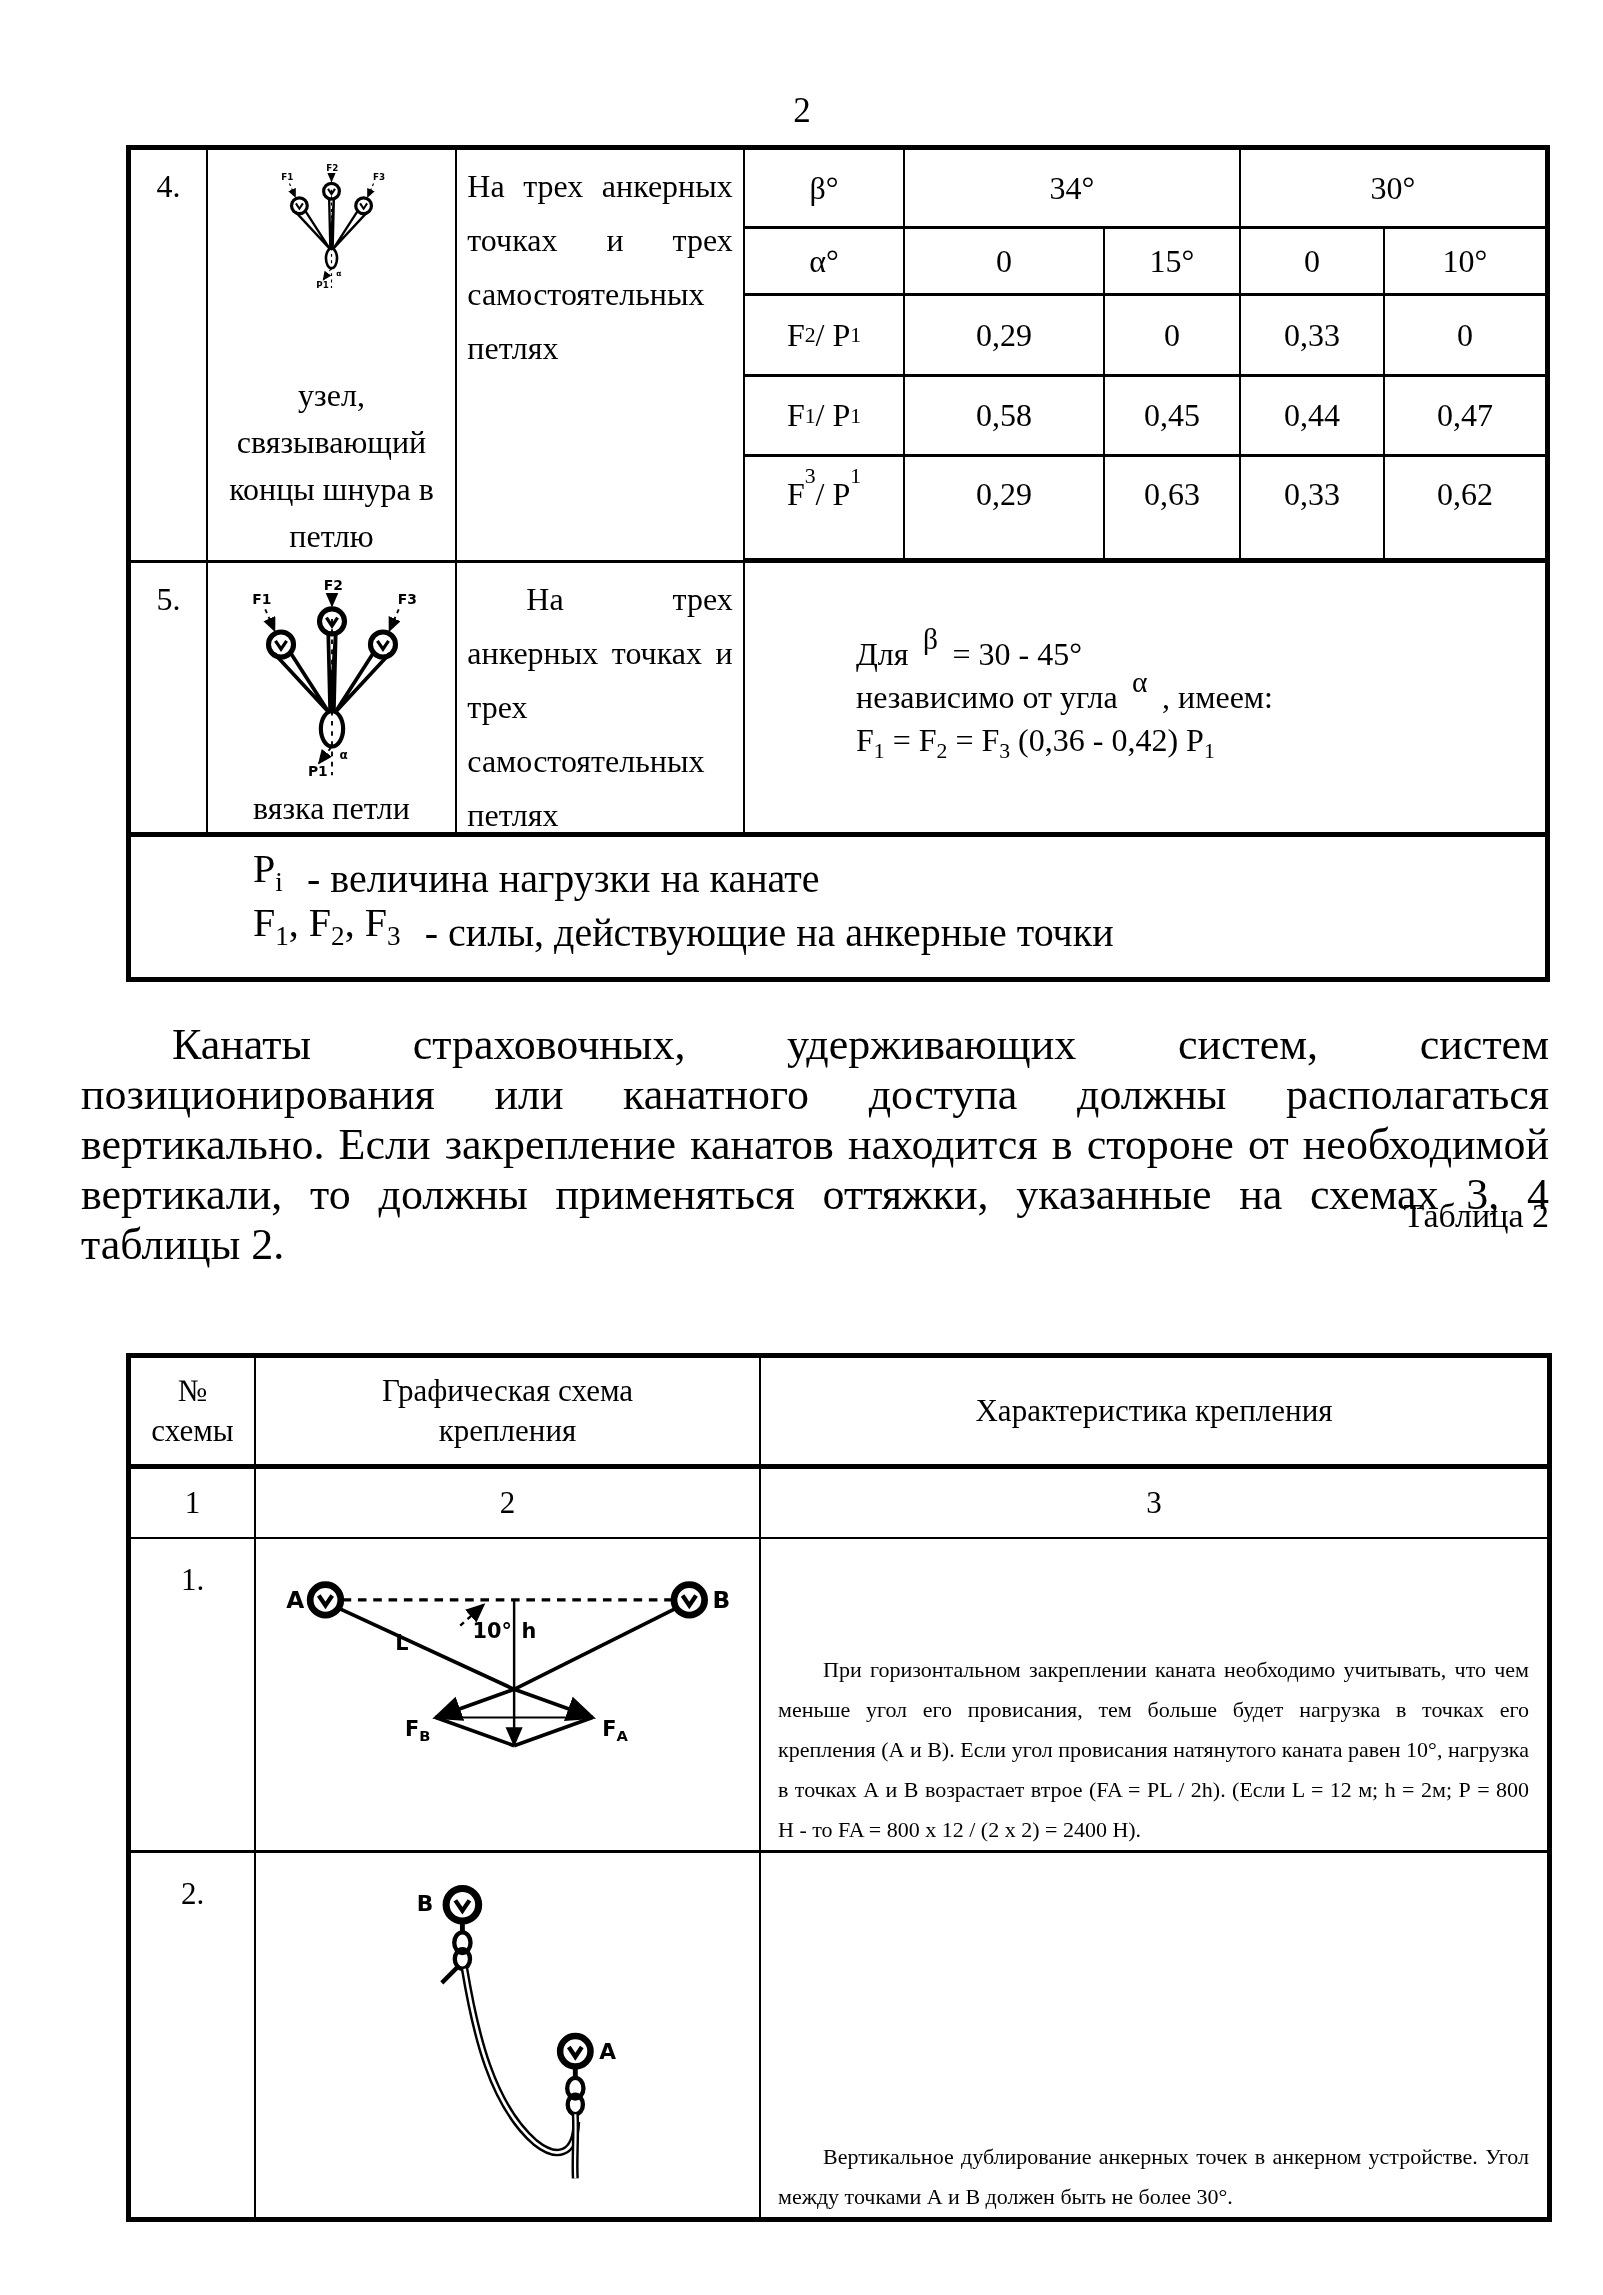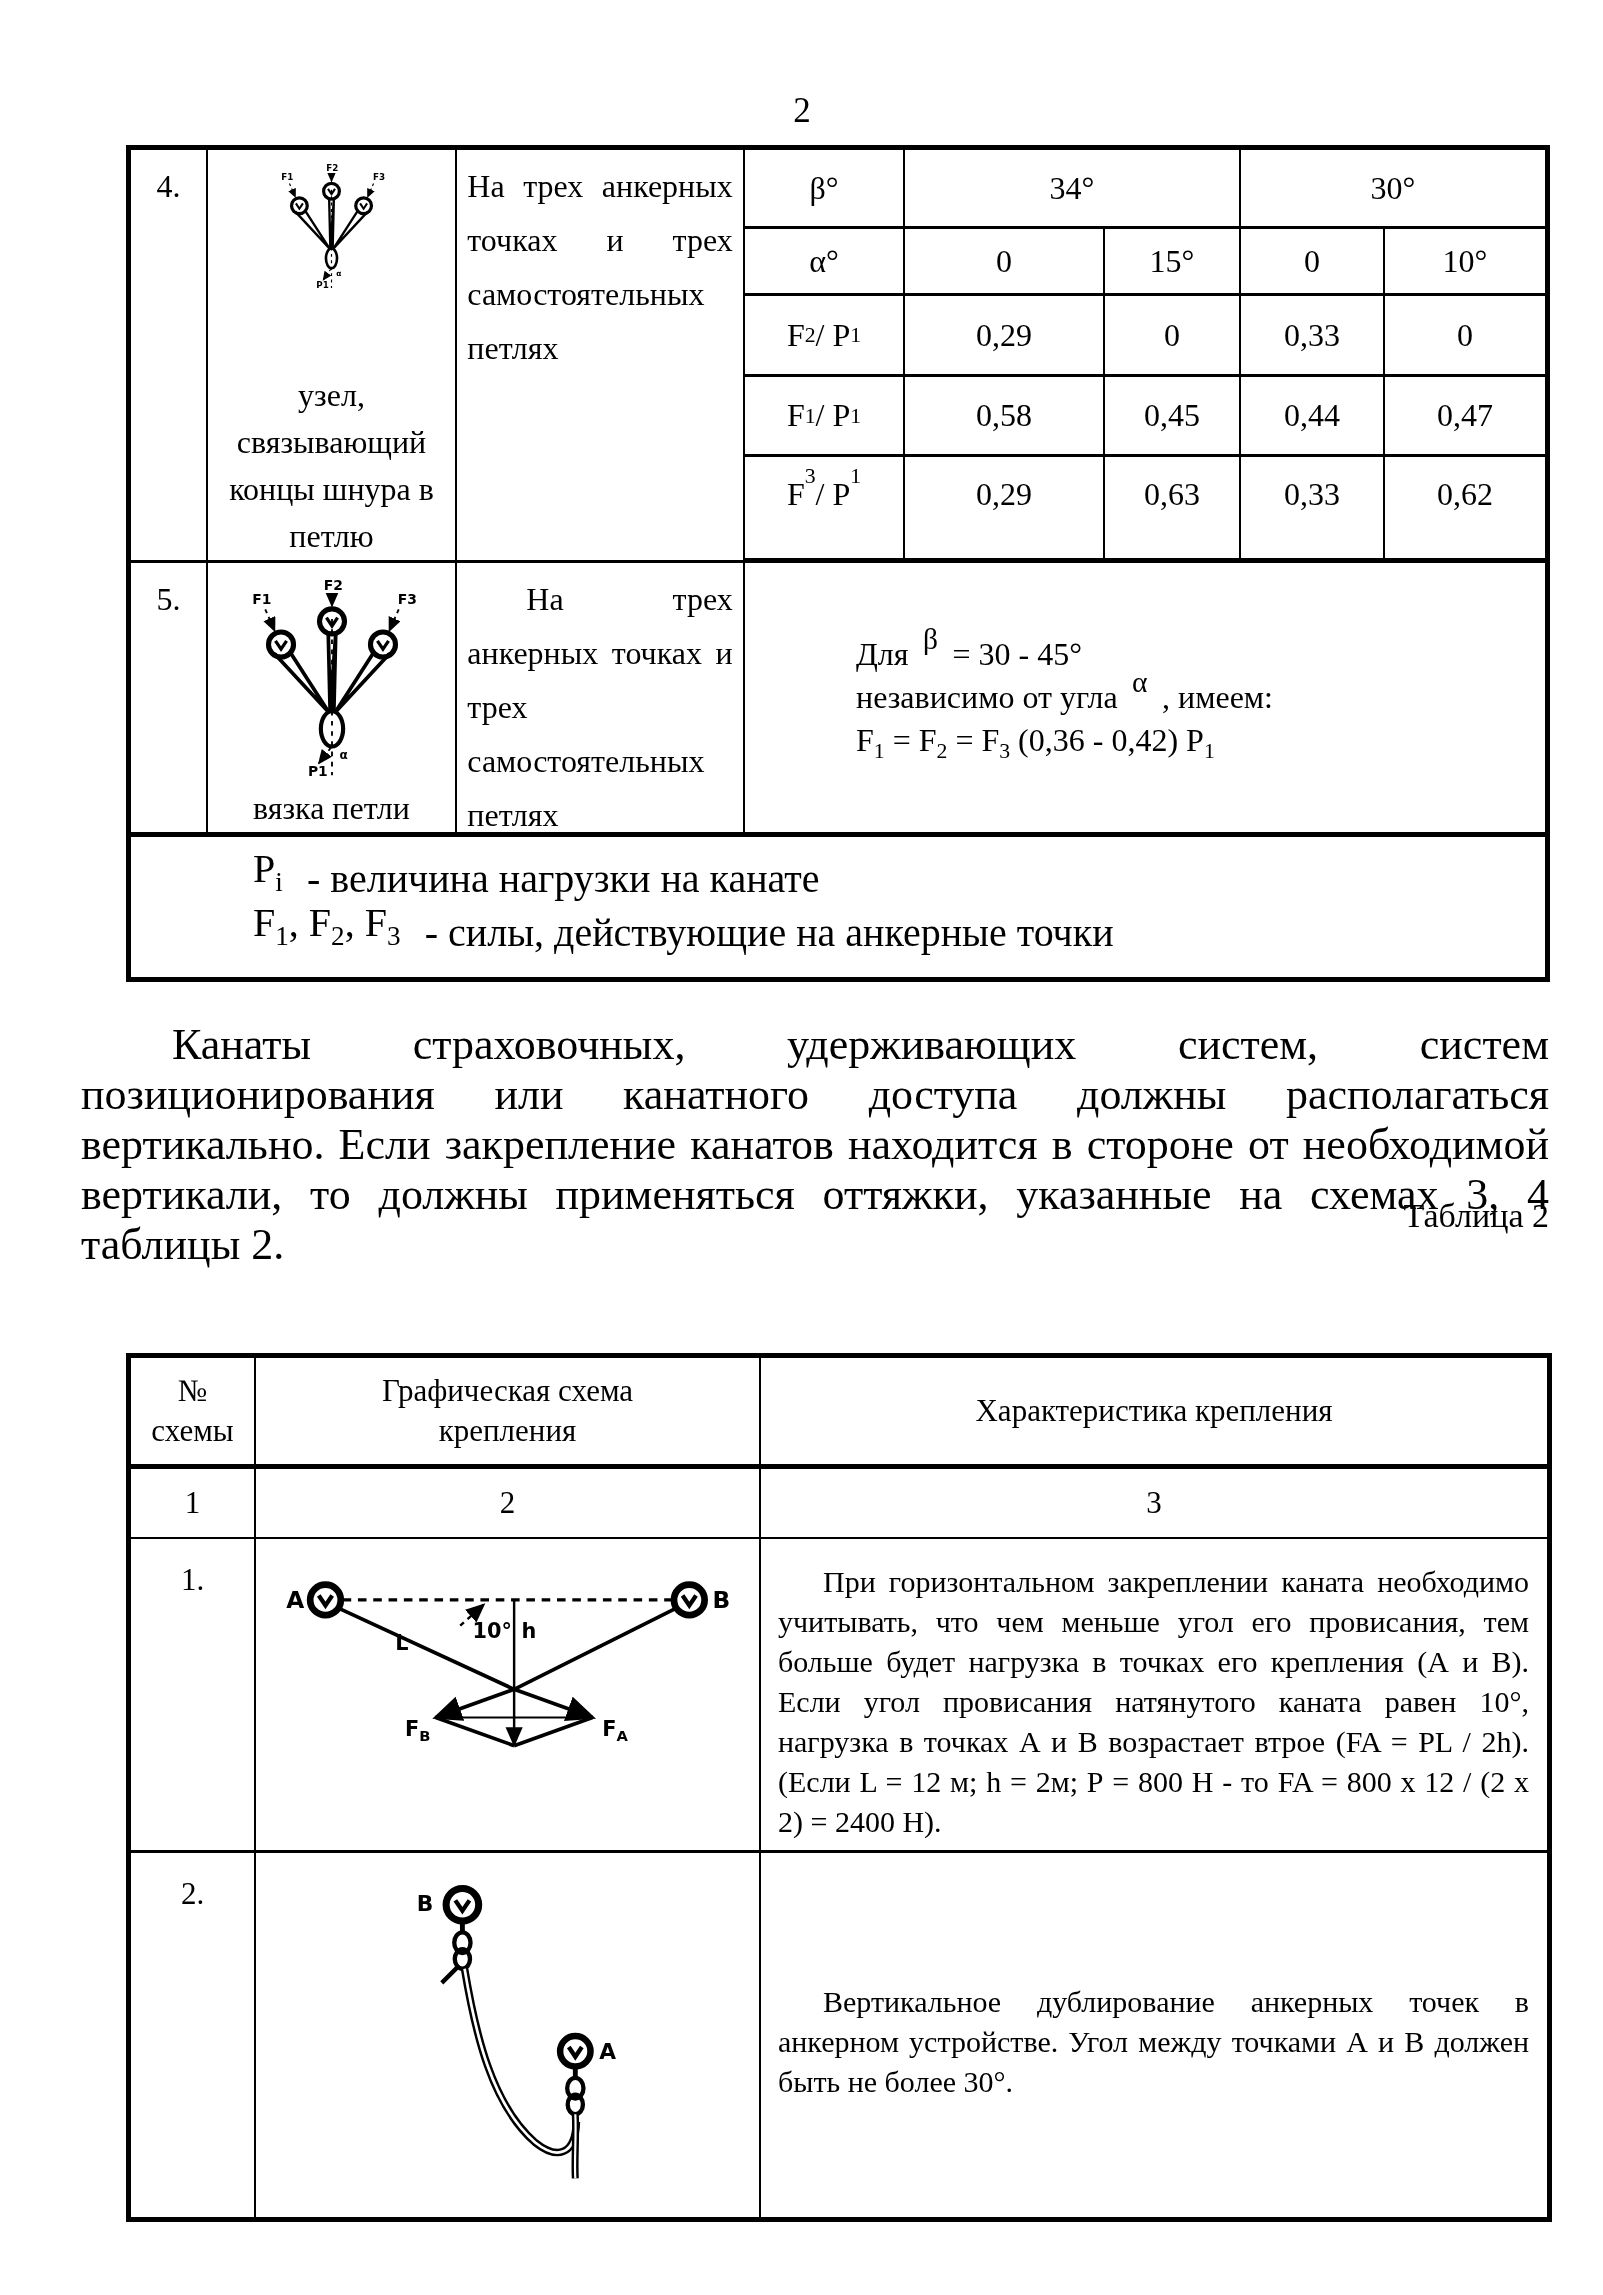--- a/index.html
+++ b/index.html
@@ -66,22 +66,22 @@
     grid-template-columns: 125px 505px 786px;
     grid-template-rows: 111px 70px 314px 364px;
     border: 5.2px solid #000;
     background: #fff;
   }
   .hcell { flex-direction: column; font-size: 31px; line-height: 40px;
            border-bottom-width: 5.8px; text-align: center; }
   .ncell { font-size: 31px; border-bottom-width: 2.6px; }
   .rnum { align-items: flex-start; padding-top: 23px; font-size: 31px; }
   .rdiag { align-items: flex-start; justify-content: center; padding-top: 18px; }
-  .rtext { align-items: center; justify-content: flex-start;
-           padding: 14.2px 18px 0 17px; font-size: 30px; line-height: 40px; }
+  .rtext { align-items: flex-end; justify-content: flex-start;
+           padding: 14.2px 18px 0 17px; font-size: 22px; line-height: 40px; }
   .rtext p { width: 100%; text-align: justify; text-indent: 45px; }
   .b5 { border-bottom-width: 3.2px; }
   
   .svglabel { font-family: "DejaVu Sans", sans-serif; font-weight: bold; }
 </style>
 </head>
 <body>
 
 <div class="page">
 

